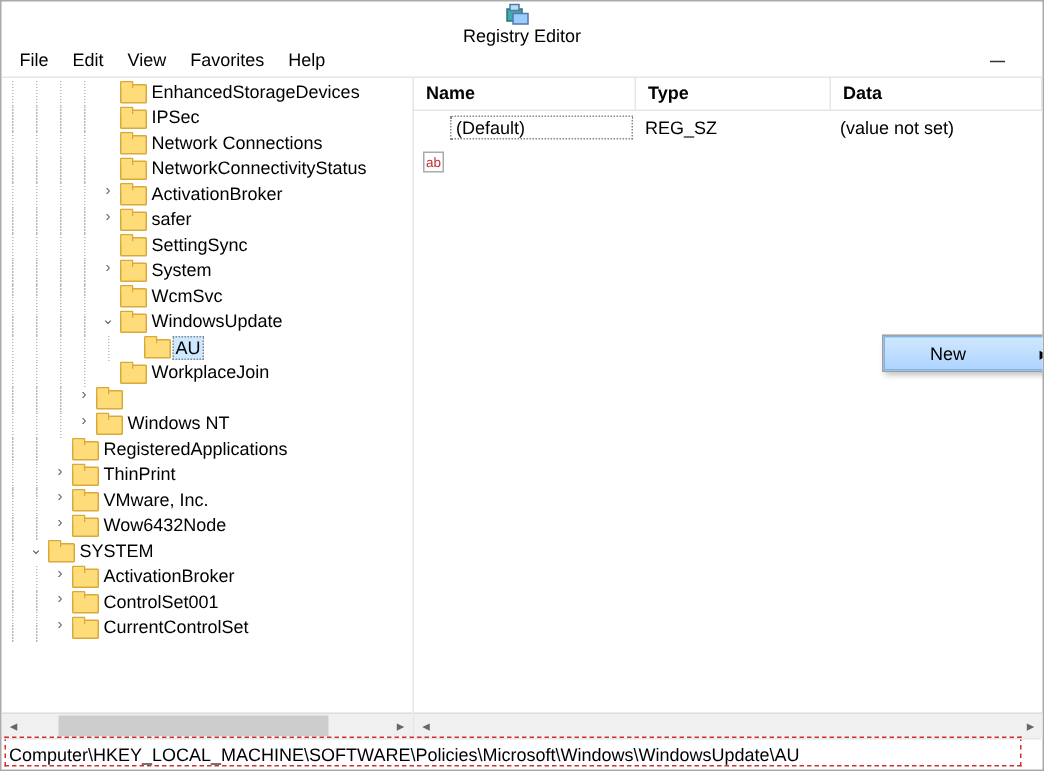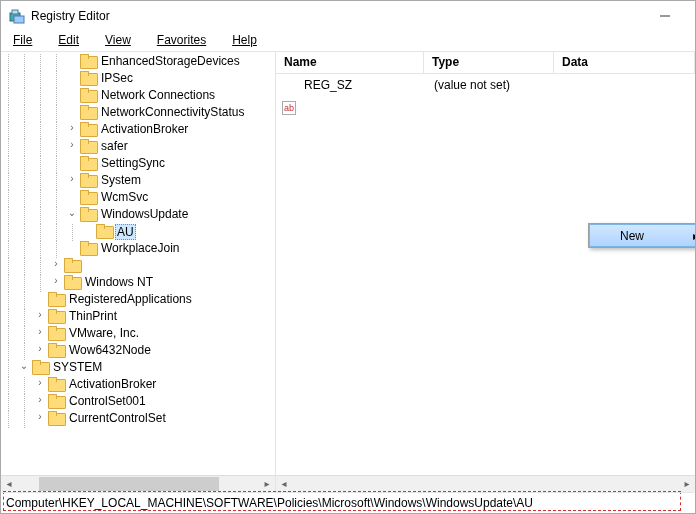--- a/index.html
+++ b/index.html
@@ -1,21 +1,21 @@
 <!DOCTYPE html>
 <html><head>
 <meta charset="utf-8">
 <style>
 * { box-sizing: border-box; margin: 0; padding: 0; font-family: "Segoe UI", Tahoma, sans-serif; font-size: 12px; }
 body { width: 696px; height: 514px; background: #fff; border: 1px solid #aaa; overflow: hidden; position: relative; }
-.titlebar { height: 30px; display: flex; align-items: center; padding: 0 8px; }
+.titlebar { height: 30px; display: flex; align-items: center; padding: 0 8px; flex-direction: column; }
 .titlebar .app-icon { width: 16px; height: 16px; margin-right: 6px; display: flex; align-items: center; justify-content: center; }
 .titlebar .window-controls { margin-left: auto; display: flex; gap: 0; }
 .titlebar .winctrl { width: 44px; height: 20px; display: flex; align-items: center; justify-content: center; color: #333; }
-.menubar { height: 20px; display: flex; gap: 10px; padding: 0 4px; text-decoration: underline; }
+.menubar { height: 20px; display: flex; gap: 0; padding: 0 4px; }
 .menubar span { padding: 2px 8px; }
 .content { display: flex; height: 440px; border-top: 1px solid #e5e5e5; }
 .tree-panel { width: 275px; overflow: hidden; position: relative; border-right: 1px solid #e5e5e5; }
 .tree { padding: 2px 0 0 0; overflow: hidden; height: 100%; }
 .row { display: flex; align-items: flex-start; height: 17px; }
 .indent { display: inline-block; height: 17px; }
 .guide { display:inline-block; width:16px; height:17px; background-image: repeating-linear-gradient(to bottom, #b8b8b8 0 1px, transparent 1px 2px); background-position: 7px 0; background-size: 1px 100%; background-repeat: no-repeat; }
 .twisty { width: 14px; display: inline-flex; justify-content: center; color: #666; font-size: 10px; }
 .folder { width: 16px; height: 14px; margin: 0 3px 0 1px; display: inline-block; position: relative; }
 .folder::before { content:""; position:absolute; left:0; top:2px; width:16px; height:11px; background:#fedc7a; border:1px solid #d9a93a; border-radius:1px; }
@@ -285,20 +285,21 @@
     </div>
   </div>
   <div class="list-panel">
     <div class="list-header">
       <div class="col col-name">Name</div>
       <div class="col col-type">Type</div>
       <div class="col col-data">Data</div>
     </div>
     <div class="list-row">
       <span class="val-icon">ab</span>
+      <span class="cell" style="width:122px;border:1px dotted #888;margin-left:4px;padding:0 3px">(Default)</span>
       <span class="cell" style="width:130px">REG_SZ</span>
       <span class="cell">(value not set)</span>
     </div>
 
     <div class="context-menu menu-new">
       <div class="menu-new-item">
         <span>New</span>
         <span class="arrow-r">▸</span>
       </div>
     </div>

